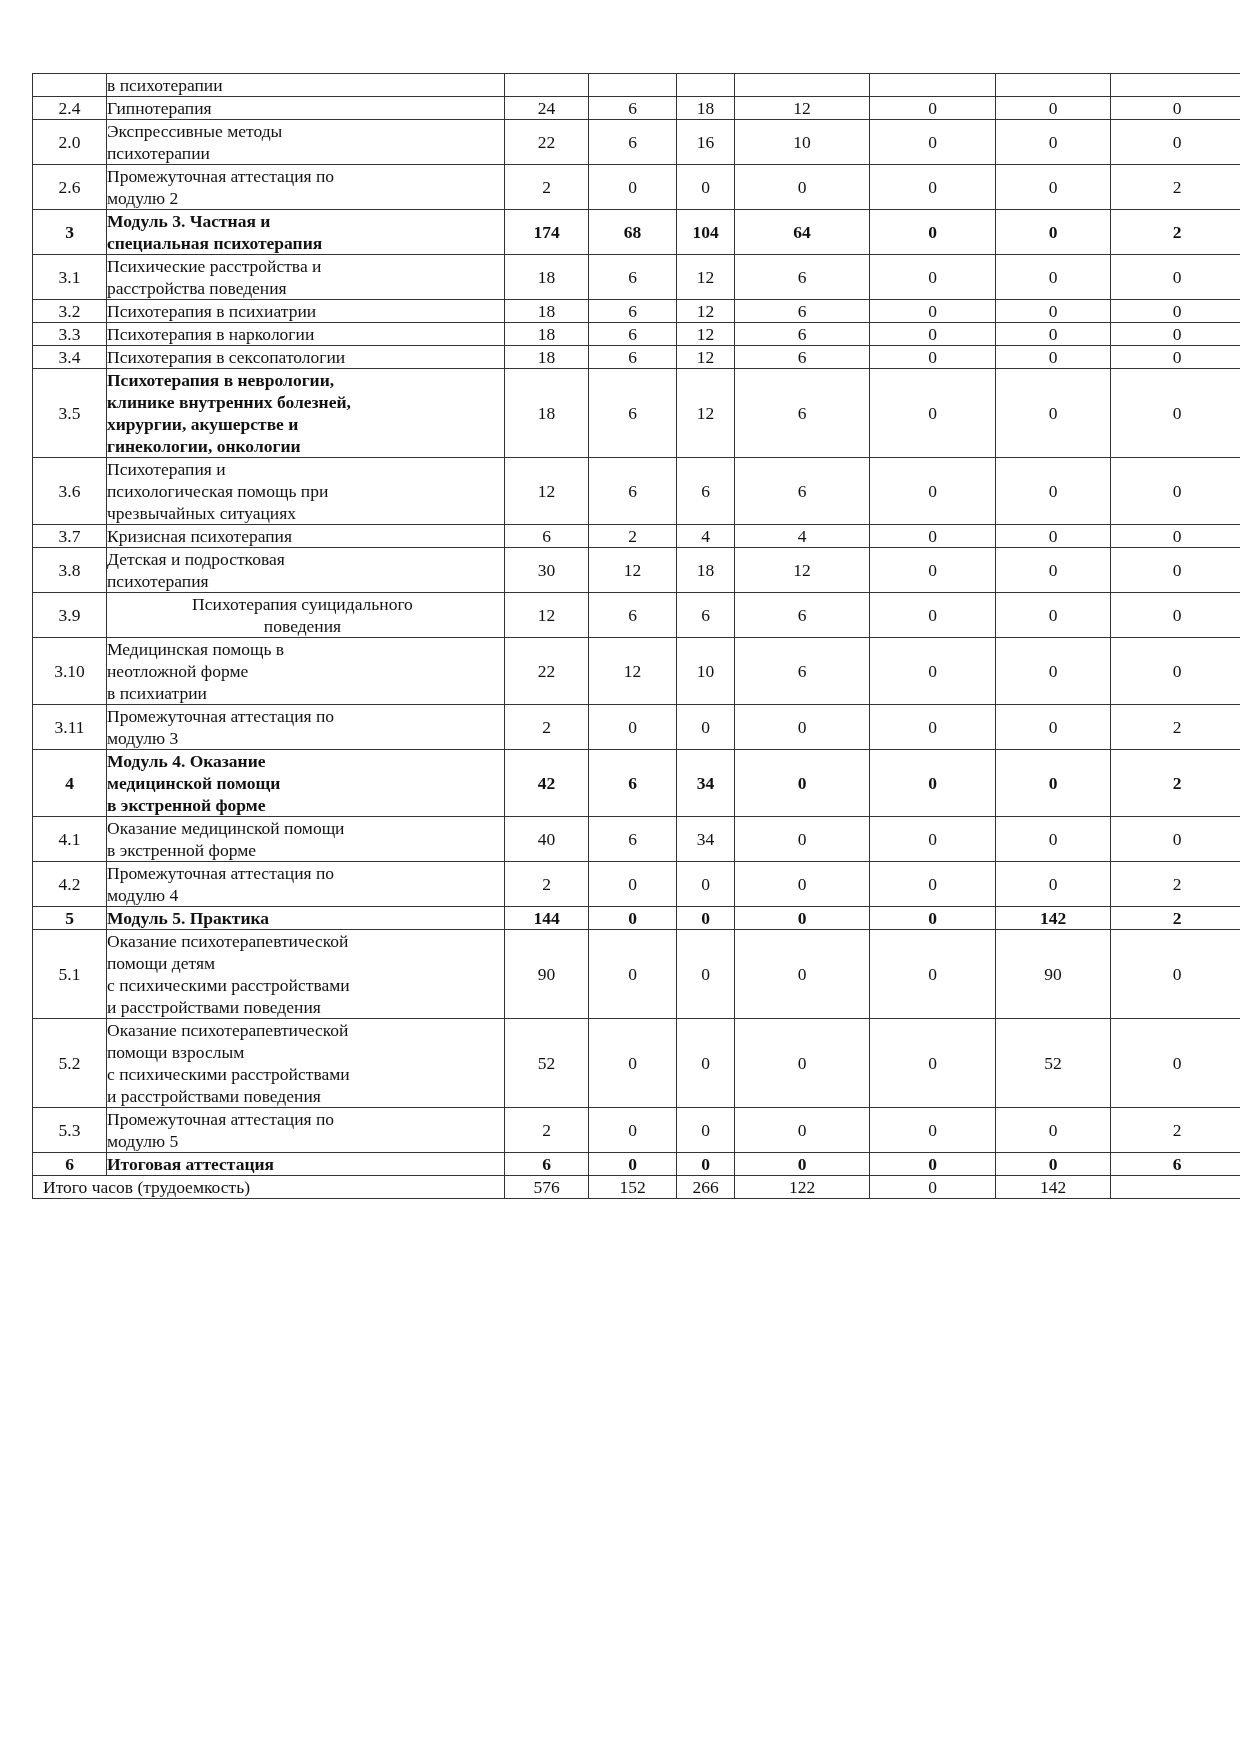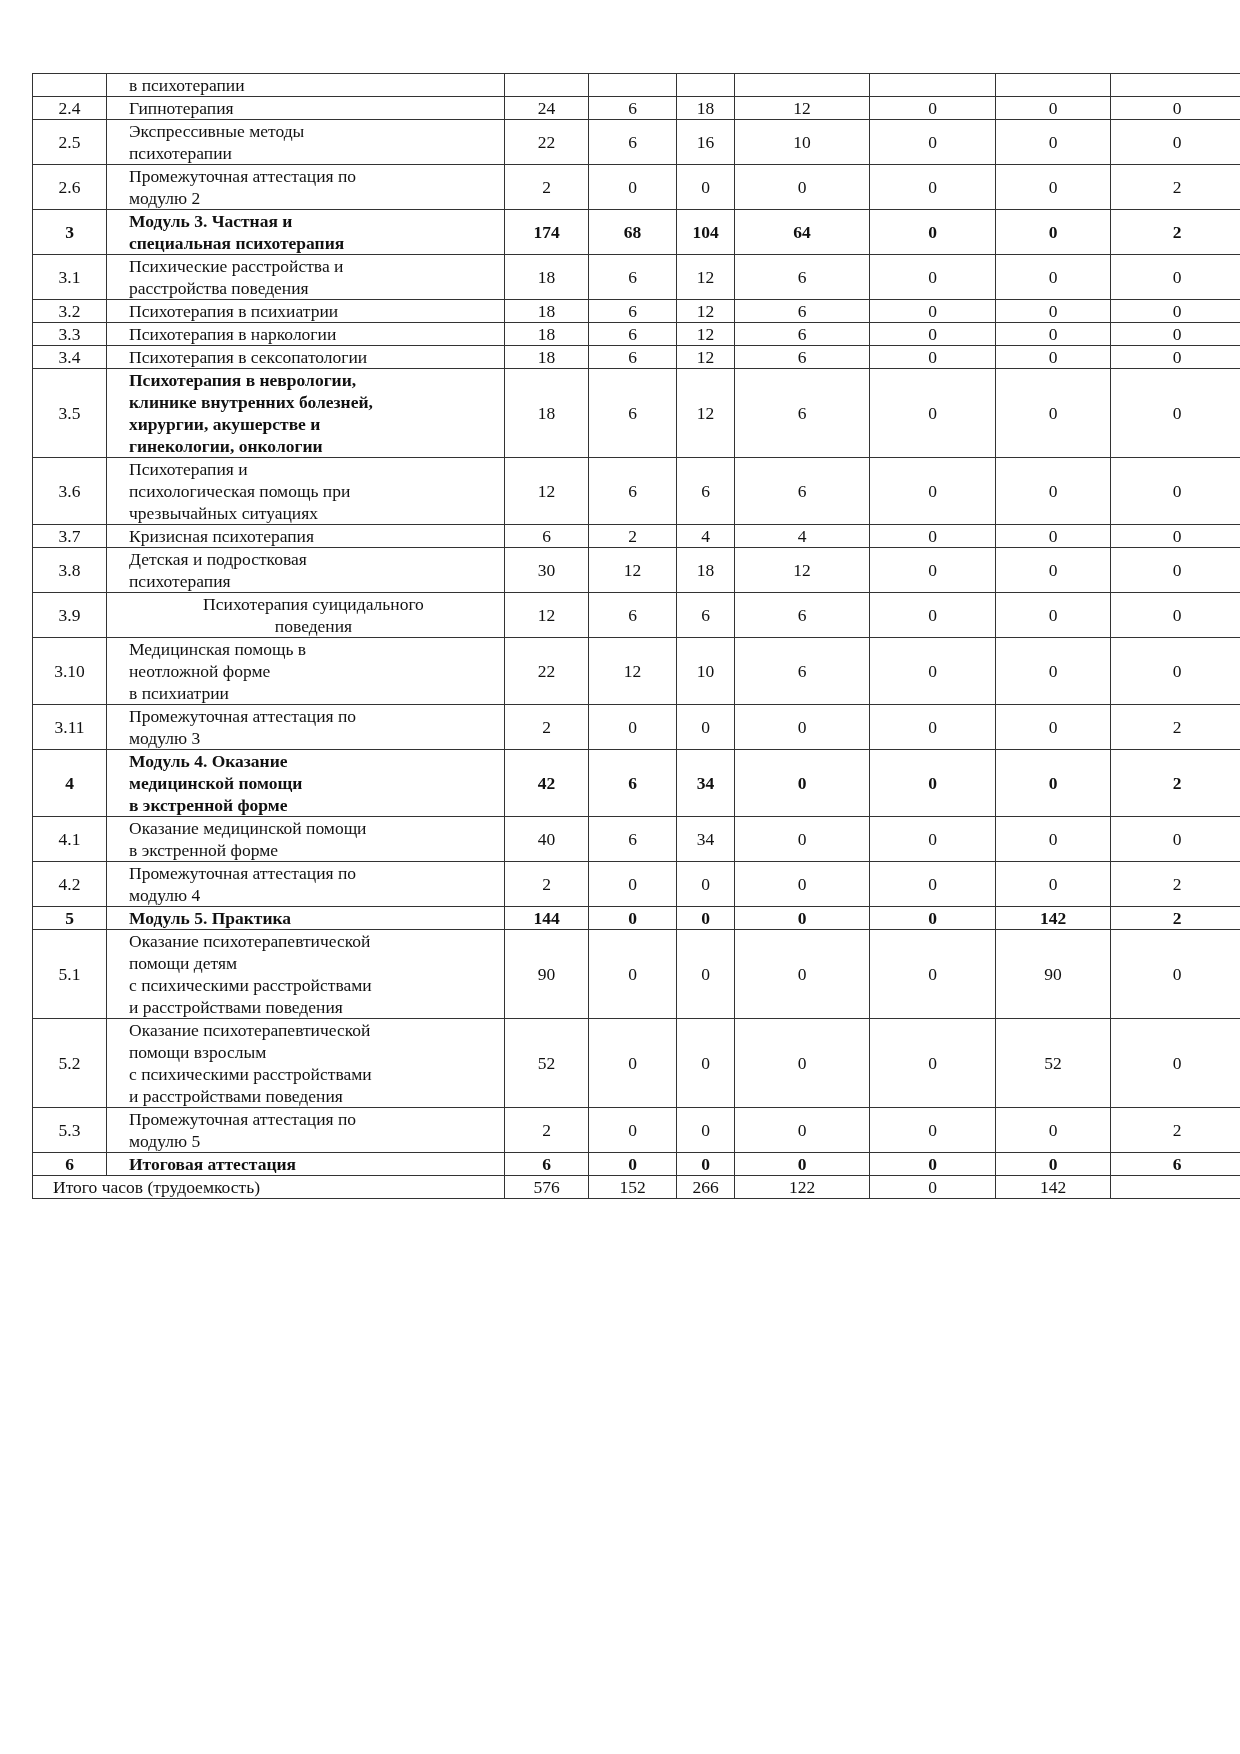--- a/index.html
+++ b/index.html
@@ -7,23 +7,23 @@
   .page { position: absolute; left: 0; top: 0; width: 1240px; height: 1754px; background: #fff; }
   table.plan {
     position: absolute; left: 32px; top: 73px;
     width: 1176px; border-collapse: collapse; table-layout: fixed;
     font-family: "Liberation Serif", "DejaVu Serif", serif; font-size: 17.5px; color: #111;
   }
   table.plan td {
     border: 1.5px solid #333; padding: 0 6px; line-height: 22px;
     vertical-align: middle; text-align: center;
   }
-  table.plan td.name { text-align: left; padding-left: 22px; }
+  table.plan td.name { text-align: left; padding-left: 0; }
   table.plan tr.bold td { font-weight: bold; }
-  table.plan tr.total td.name { padding-left: 20px; }
+  table.plan tr.total td.name { padding-left: 10px; }
   col.c0 { width: 74px; } col.c1 { width: 398px; } col.c2 { width: 84px; }
   col.c3 { width: 88px; } col.c4 { width: 58px; } col.c5 { width: 135px; }
   col.c6 { width: 126px; } col.c7 { width: 115px; } col.c8 { width: 133px; }
 </style>
 </head>
 <body>
 
 <div class="page">
   <table class="plan">
     <colgroup>
@@ -54,21 +54,21 @@
           <td class="name" style="white-space: pre-line;">Гипнотерапия</td>
           <td>24</td>
           <td>6</td>
           <td>18</td>
           <td>12</td>
           <td>0</td>
           <td>0</td>
           <td>0</td>
         </tr>
         <tr style="height: 44px;">
-          <td>2.5</td>
+          <td>2.0</td>
           <td class="name" style="white-space: pre-line;">Экспрессивные методы
 психотерапии</td>
           <td>22</td>
           <td>6</td>
           <td>16</td>
           <td>10</td>
           <td>0</td>
           <td>0</td>
           <td>0</td>
         </tr>

